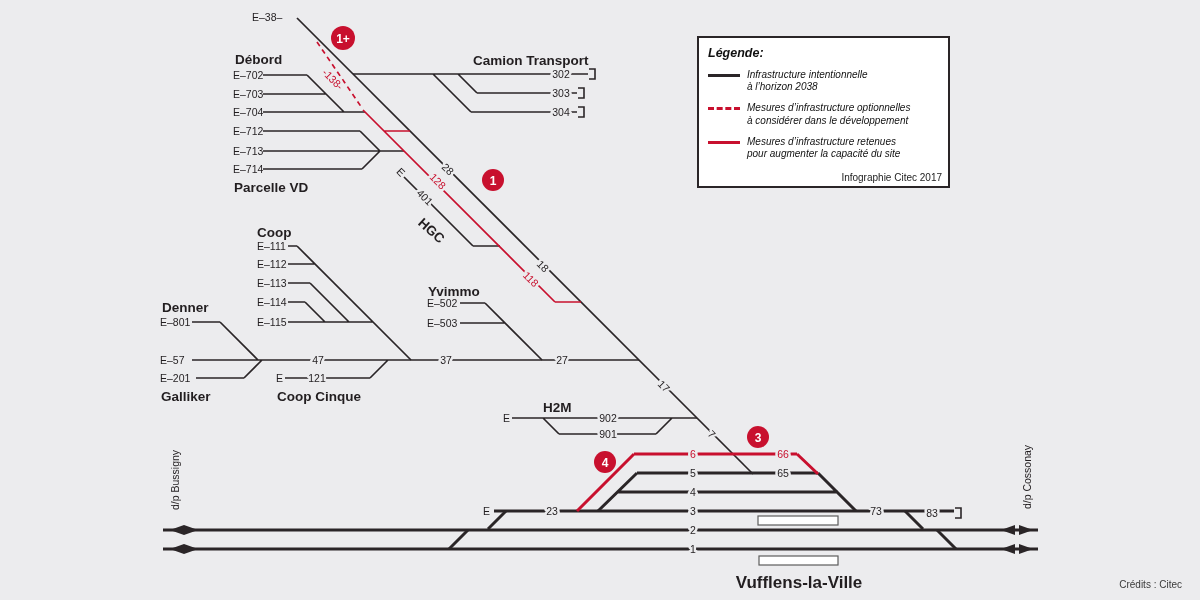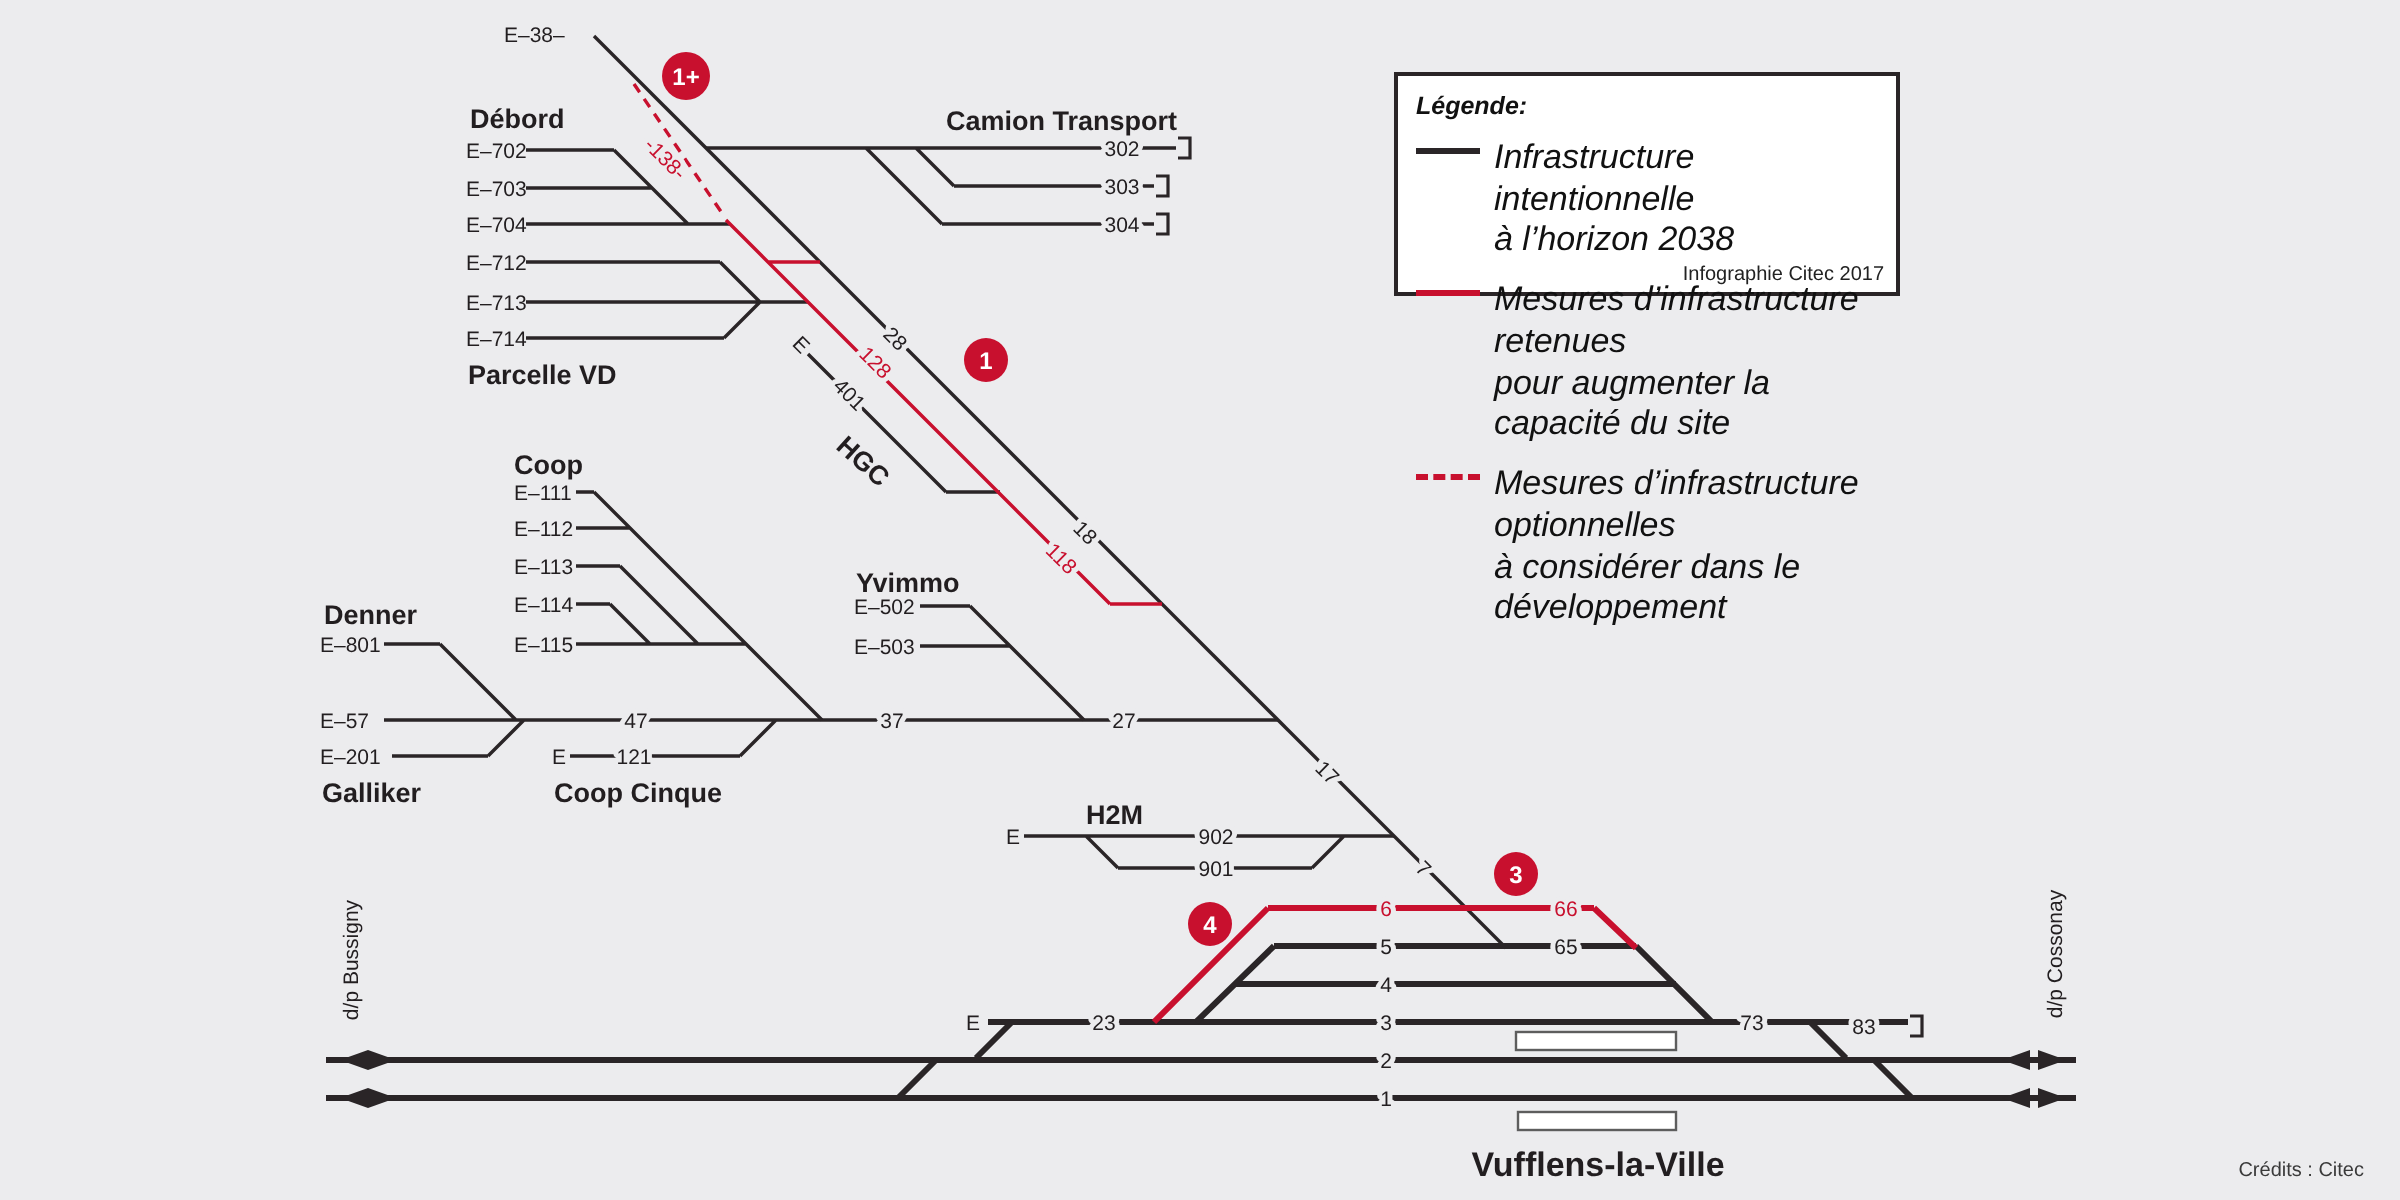--- a/index.html
+++ b/index.html
@@ -6,29 +6,29 @@
   .stage{position:relative;width:1200px;height:600px;background:#ececee;overflow:hidden;
          font-family:"Liberation Sans",sans-serif;}
   .stage svg{position:absolute;left:0;top:0;}
   svg text{fill:#221e20;font-family:"Liberation Sans",sans-serif;font-size:10.5px;}
   svg text.halo{paint-order:stroke;stroke:#ececee;stroke-width:5px;stroke-linejoin:round;}
   svg text.bold{font-weight:700;font-size:13.5px;}
   svg text.big{font-weight:700;font-size:17px;}
   svg text.red{fill:#c8102e;}
   svg text.badge-t{fill:#ffffff;font-weight:700;font-size:12px;}
   svg text.small{font-size:10px;fill:#3a3a3a;}
-  .legend{position:absolute;left:697px;top:36px;width:253px;height:112px;background:#ffffff;
+  .legend{position:absolute;left:697px;top:36px;width:253px;height:152px;background:#ffffff;
           border:2px solid #2a2527;box-sizing:border-box;padding:8px 8px 4px 9px;}
   .legend-title{font-weight:700;font-style:italic;font-size:12.5px;color:#111;margin-bottom:9px;}
   .legend-row{display:flex;align-items:flex-start;gap:7px;margin-bottom:9px;}
   .swatch{flex:0 0 32px;margin-top:5px;height:0;}
   .swatch.s-black{border-top:3px solid #2a2527;}
   .swatch.s-red{border-top:3px solid #c8102e;}
   .swatch.s-red-dash{border-top:3px dashed #c8102e;}
-  .legend-text{font-style:italic;font-size:17px;line-height:1.22;color:#111;}
+  .legend-text{font-style:italic;font-size:10px;line-height:1.22;color:#111;}
   .legend-credit{position:absolute;right:6px;bottom:3px;font-size:10px;color:#222;}
 </style>
 </head>
 <body>
 
 <div class="stage">
 
 <svg width="1200" height="600" viewBox="0 0 1200 600">
 
   <g stroke="#2a2527" stroke-width="1.7" fill="none">
@@ -175,29 +175,29 @@
 <div class="legend">
   <div class="legend-title">Légende:</div>
   <div class="legend-row">
     <span class="swatch s-black"></span>
     <div class="legend-text">
       <span>Infrastructure intentionnelle</span><br>
       <span>à l’horizon 2038</span>
     </div>
   </div>
   <div class="legend-row">
+    <span class="swatch s-red-dash"></span>
+    <div class="legend-text">
+      <span>Mesures d’infrastructure optionnelles</span><br>
+      <span>à considérer dans le développement</span>
+    </div>
+  </div>
+  <div class="legend-row">
     <span class="swatch s-red"></span>
     <div class="legend-text">
       <span>Mesures d’infrastructure retenues</span><br>
       <span>pour augmenter la capacité du site</span>
     </div>
   </div>
-  <div class="legend-row">
-    <span class="swatch s-red-dash"></span>
-    <div class="legend-text">
-      <span>Mesures d’infrastructure optionnelles</span><br>
-      <span>à considérer dans le développement</span>
-    </div>
-  </div>
   <div class="legend-credit">Infographie Citec 2017</div>
 </div>
 
 </div>
 
 </body></html>

